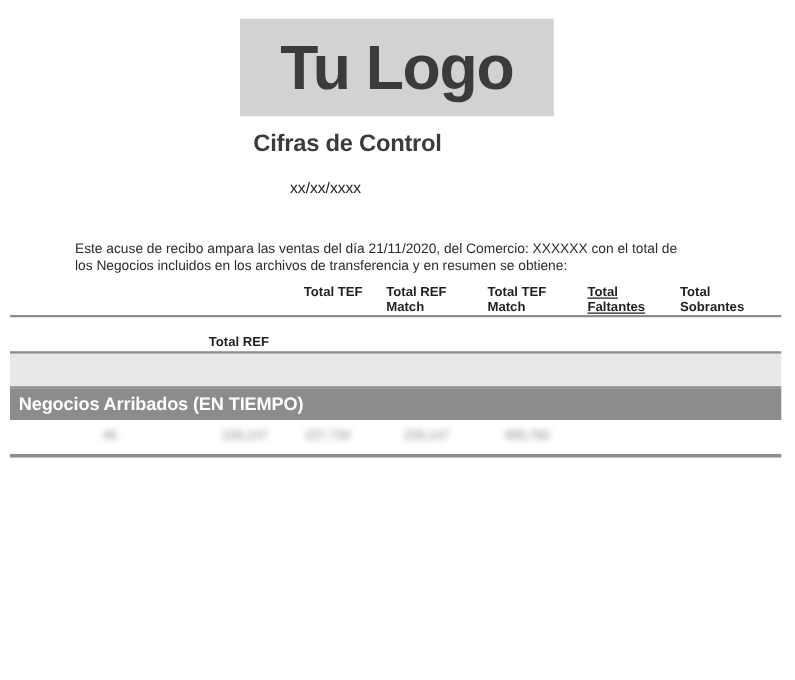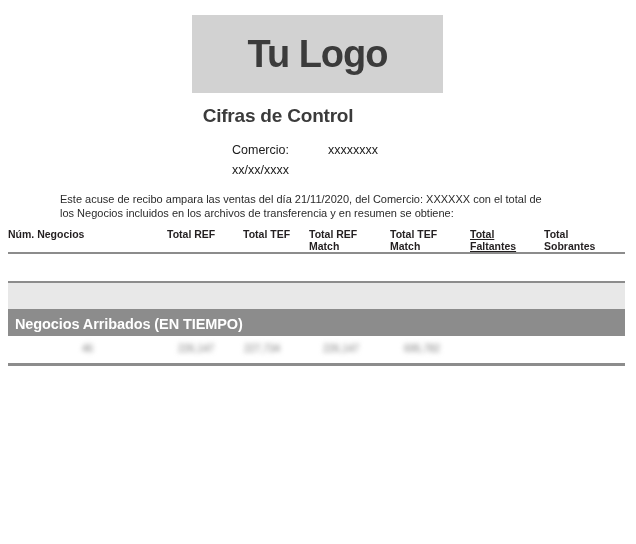--- a/index.html
+++ b/index.html
@@ -23,21 +23,21 @@
     left: 192px;
     top: 15px;
     width: 251px;
     height: 78px;
     background: #d2d2d2;
     display: flex;
     align-items: center;
     justify-content: center;
   }
   .logo-text {
-    font-size: 38px;
+    font-size: 50px;
     font-weight: bold;
     color: #3b3b3b;
     letter-spacing: -1px;
     line-height: 1;
     white-space: nowrap;
   }
 
   .doc-title {
     position: absolute;
     left: 0;
@@ -88,21 +88,21 @@
     font-size: 10.5px;
     font-weight: bold;
     color: #231f20;
   }
   .col-head .ch {
     position: absolute;
     top: 0;
     line-height: 12px;
   }
   .ch-0 { left: 0px;   width: 150px; }
-  .ch-1 { left: 159px; width: 62px; }
+  .ch-1 { left: 159px; width: 62px; margin-top: 40px; }
   .ch-2 { left: 223px; width: 62px; margin-left: 12px; }
   .ch-3 { left: 301px; width: 62px; }
   .ch-4 { left: 382px; width: 62px; }
   .ch-5 { left: 462px; width: 62px; text-decoration: underline; }
   .ch-6 { left: 536px; width: 70px; }
 
   .rule-thin {
     height: 2px;
     background: #8c8c8c;
     width: 617px;
@@ -163,34 +163,29 @@
 <body>
 
 <div class="logo-wrap">
   <div class="logo-text">Tu Logo</div>
 </div>
 
 <div class="doc-title">Cifras de Control</div>
 
 <div class="meta">
   <div class="meta-row">
-    <div class="meta-label">Comercio:</div>
-    <div class="meta-value">xxxxxxxx</div>
-  </div>
-  <div class="meta-row">
     <div class="meta-value">xx/xx/xxxx</div>
   </div>
 </div>
 
 <div class="blurb">Este acuse de recibo ampara las ventas del día 21/11/2020, del Comercio: XXXXXX con el total de los Negocios incluidos en los archivos de transferencia y en resumen se obtiene:</div>
 
 <div class="table">
 
   <div class="col-head">
-    <div class="ch ch-0">Núm. Negocios</div>
     <div class="ch ch-1">Total REF</div>
     <div class="ch ch-2">Total TEF</div>
     <div class="ch ch-3">Total REF Match</div>
     <div class="ch ch-4">Total TEF Match</div>
     <div class="ch ch-5">Total Faltantes</div>
     <div class="ch ch-6">Total Sobrantes</div>
   </div>
 
   <div class="rule-thin"></div>
 

